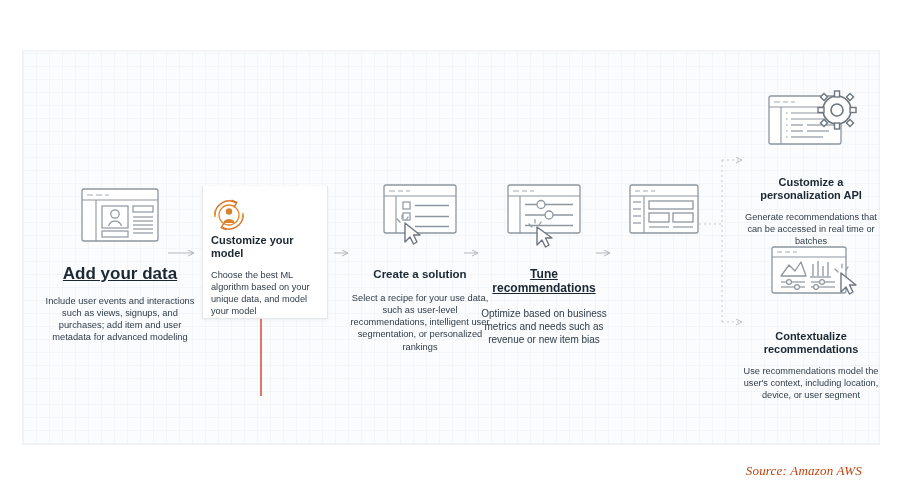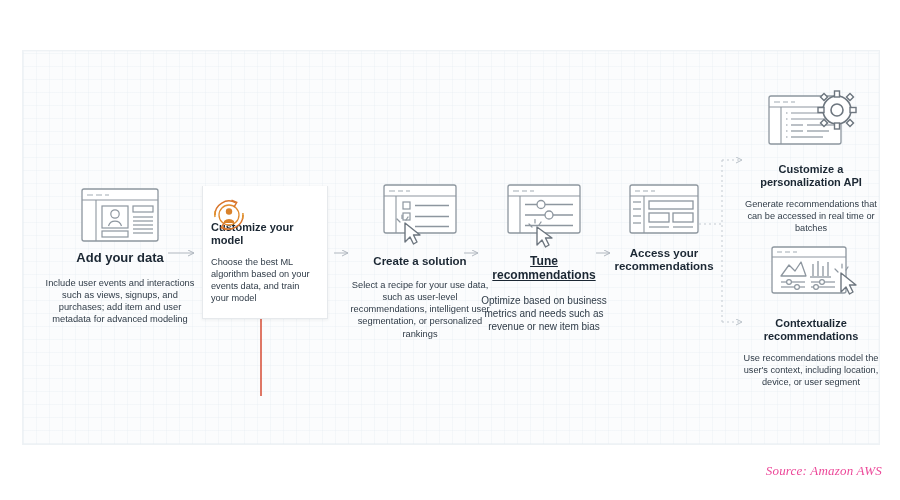--- a/index.html
+++ b/index.html
@@ -24,29 +24,29 @@
       repeating-linear-gradient(0deg, rgba(226,234,240,.30) 0 1px, rgba(0,0,0,0) 1px 13px),
       repeating-linear-gradient(90deg, rgba(226,234,240,.30) 0 1px, rgba(0,0,0,0) 1px 13px);
     pointer-events:none;
   }
 
   
   .node{position:absolute;text-align:center;}
   .node .ico{display:flex;align-items:center;justify-content:center;}
   .n-title{
     font-weight:bold;color:#1b2733;line-height:1.15;
-    margin-top:7px;
+    margin-top:20px;
   }
   .n-desc{
     color:#2f3b47;line-height:1.3;margin-top:11px;
   }
 
   
   #n-add{left:40px;top:186px;width:160px;}
-  #n-add .n-title{font-size:13px;}
+  #n-add .n-title{font-size:17px;text-decoration:underline;}
   #n-add .n-desc{font-size:9.3px;}
 
   
   #card{
     position:absolute;left:202px;top:186px;width:124px;height:132px;
     background:#ffffff;border:1px solid #e6e9ec;border-top:none;
     box-shadow:0 1px 3px rgba(40,50,60,.07);
   }
   #card-bar{
     position:absolute;left:202px;top:186px;width:124px;height:4px;
@@ -73,23 +73,23 @@
   #n-api .n-desc{font-size:9.2px;}
 
   #n-ctx{left:734px;top:244px;width:154px;}
   #n-ctx .n-title{font-size:11px;}
   #n-ctx .n-desc{font-size:9.2px;}
 
   
   .svg-layer{position:absolute;left:0;top:0;width:900px;height:500px;pointer-events:none;}
 
   #caption{
-    position:absolute;right:18px;top:463px;
+    position:absolute;right:38px;top:463px;
     font-family:"Liberation Serif", serif;
-    font-style:italic;font-size:13px;color:#ec4899;letter-spacing:.2px;
+    font-style:italic;font-size:13px;color:#c2410c;letter-spacing:.2px;
   }
 </style>
 </head>
 <body>
 
 <div id="stage">
 
   <div id="frame"></div>
 
   <svg class="svg-layer" viewBox="0 0 900 500">
@@ -177,21 +177,21 @@
         <path d="M12 23 a14 14 0 0 1 20.5 -12.4" fill="none" stroke="#d9752b" stroke-width="1.5"></path>
         <path d="M28.5 8.2 l5.2 2.2 -2.6 4.6" fill="none" stroke="#d9752b" stroke-width="1.5"></path>
         <path d="M40 23 a14 14 0 0 1 -20.5 12.4" fill="none" stroke="#d9752b" stroke-width="1.5"></path>
         <path d="M23.5 37.8 l-5.2 -2.2 2.6 -4.6" fill="none" stroke="#d9752b" stroke-width="1.5"></path>
         <path d="M39.5 27 a14 14 0 0 0 .4 -6" fill="none" stroke="#e0922e" stroke-width="1.5"></path>
         <path d="M12.2 19 a14 14 0 0 0 -.2 6" fill="none" stroke="#e0922e" stroke-width="1.5"></path>
       </svg>
     </div>
     <div class="inner">
       <div class="n-title">Customize your model</div>
-      <div class="n-desc">Choose the best ML algorithm based on your events data, and train your model</div>
+      <div class="n-desc">Choose the best ML algorithm based on your unique data, and model your model</div>
     </div>
   </div>
 
   <div class="node" id="n-sol">
     <div class="ico">
       <svg width="96" height="66" viewBox="0 0 96 66">
         <rect x="12" y="3" width="72" height="48" rx="2" fill="#fff" stroke="#8d969f" stroke-width="1.3"></rect>
         <line x1="12" y1="14" x2="84" y2="14" stroke="#8d969f" stroke-width="1.1"></line>
         <g stroke="#aab2ba" stroke-width="1.1">
           <line x1="17" y1="9" x2="23" y2="9"></line>
@@ -265,21 +265,20 @@
         </g>
         <rect x="25" y="19" width="44" height="8" fill="none" stroke="#8d969f" stroke-width="1.3"></rect>
         <rect x="25" y="31" width="20" height="9" fill="none" stroke="#8d969f" stroke-width="1.3"></rect>
         <rect x="49" y="31" width="20" height="9" fill="none" stroke="#8d969f" stroke-width="1.3"></rect>
         <g stroke="#8d969f" stroke-width="1.2">
           <line x1="25" y1="45" x2="45" y2="45"></line>
             <line x1="49" y1="45" x2="69" y2="45"></line>
         </g>
       </svg>
     </div>
-    <div class="n-title">Access your recommendations</div>
   </div>
 
   <div class="node" id="n-api">
     <div class="ico">
       <svg width="104" height="68" viewBox="0 0 104 68">
         <rect x="10" y="8" width="72" height="48" rx="2" fill="#fff" stroke="#8d969f" stroke-width="1.3"></rect>
         <line x1="10" y1="19" x2="82" y2="19" stroke="#8d969f" stroke-width="1.1"></line>
         <g stroke="#aab2ba" stroke-width="1.1">
           <line x1="15" y1="14" x2="21" y2="14"></line>
             <line x1="24" y1="14" x2="29" y2="14"></line>

